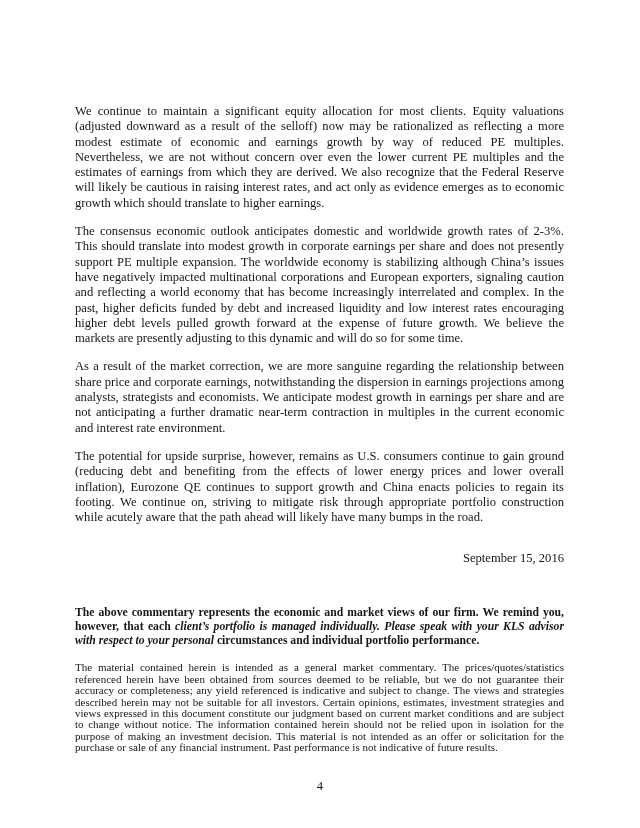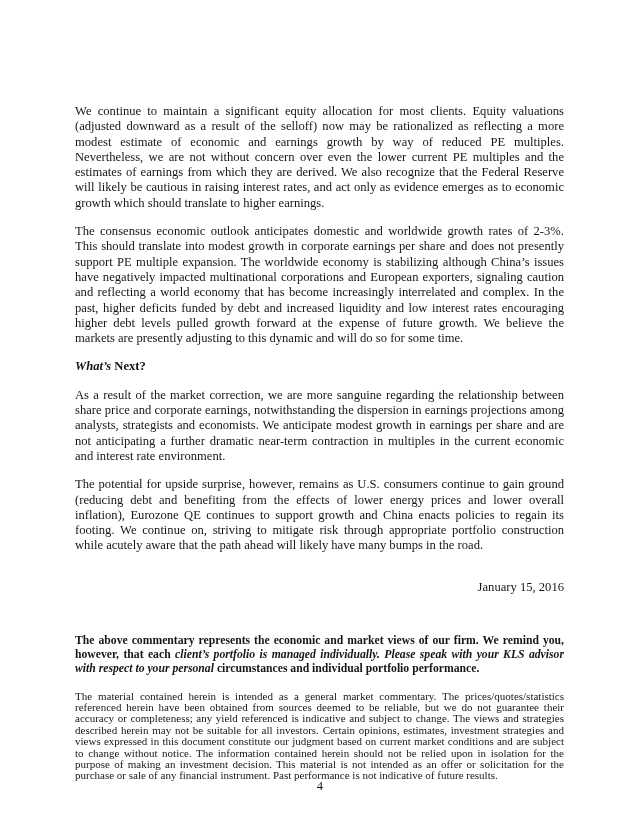--- a/index.html
+++ b/index.html
@@ -71,27 +71,26 @@
 </head>
 <body>
 
 <div class="page">
   <div class="content">
 
     <p class="body-para">We continue to maintain a significant equity allocation for most clients.  Equity valuations (adjusted downward as a result of the selloff) now may be rationalized as reflecting a more modest estimate of economic and earnings growth by way of reduced PE multiples. Nevertheless, we are not without concern over even the lower current PE multiples and the estimates of earnings from which they are derived. We also recognize that the Federal Reserve will likely be cautious in raising interest rates, and act only as evidence emerges as to economic growth which should translate to higher earnings.</p>
 
     <p class="body-para">The consensus economic outlook anticipates domestic and worldwide growth rates of 2-3%. This should translate into modest growth in corporate earnings per share and does not presently support PE multiple expansion. The worldwide economy is stabilizing although China’s issues have negatively impacted multinational corporations and European exporters, signaling caution and reflecting a world economy that has become increasingly interrelated and complex. In the past, higher deficits funded by debt and increased liquidity and low interest rates encouraging higher debt levels pulled growth forward at the expense of future growth. We believe the markets are presently adjusting to this dynamic and will do so for some time.</p>
 
-    <div class="section-heading"><span class="it">What’s</span><span> Next?</span></div>
 
     <p class="body-para">As a result of the market correction, we are more sanguine regarding the relationship between share price and corporate earnings, notwithstanding the dispersion in earnings projections among analysts, strategists and economists. We anticipate modest growth in earnings per share and are not anticipating a further dramatic near-term contraction in multiples in the current economic and interest rate environment.</p>
 
     <p class="body-para">The potential for upside surprise, however, remains as U.S. consumers continue to gain ground (reducing debt and benefiting from the effects of lower energy prices and lower overall inflation), Eurozone QE continues to support growth and China enacts policies to regain its footing. We continue on, striving to mitigate risk through appropriate portfolio construction while acutely aware that the path ahead will likely have many bumps in the road.</p>
 
-    <div class="date-line">January 15, 2016</div>
+    <div class="date-line">September 15, 2016</div>
 
     <div class="client-note"><span>The above commentary represents the economic and market views of our firm. We remind you, however, that each </span><span class="it">client’s portfolio is managed individually. Please speak with your KLS advisor with respect to your personal </span><span>circumstances and individual portfolio performance.</span></div>
 
     <div class="disclaimer">The material contained herein is intended as a general market commentary. The prices/quotes/statistics referenced herein have been obtained from sources deemed to be reliable, but we do not guarantee their accuracy or completeness; any yield referenced is indicative and subject to change. The views and strategies described herein may not be suitable for all investors. Certain opinions, estimates, investment strategies and views expressed in this document constitute our judgment based on current market conditions and are subject to change without notice. The information contained herein should not be relied upon in isolation for the purpose of making an investment decision. This material is not intended as an offer or solicitation for the purchase or sale of any financial instrument. Past performance is not indicative of future results.</div>
 
   </div>
 
   <div class="page-number">4</div>
 </div>
 

